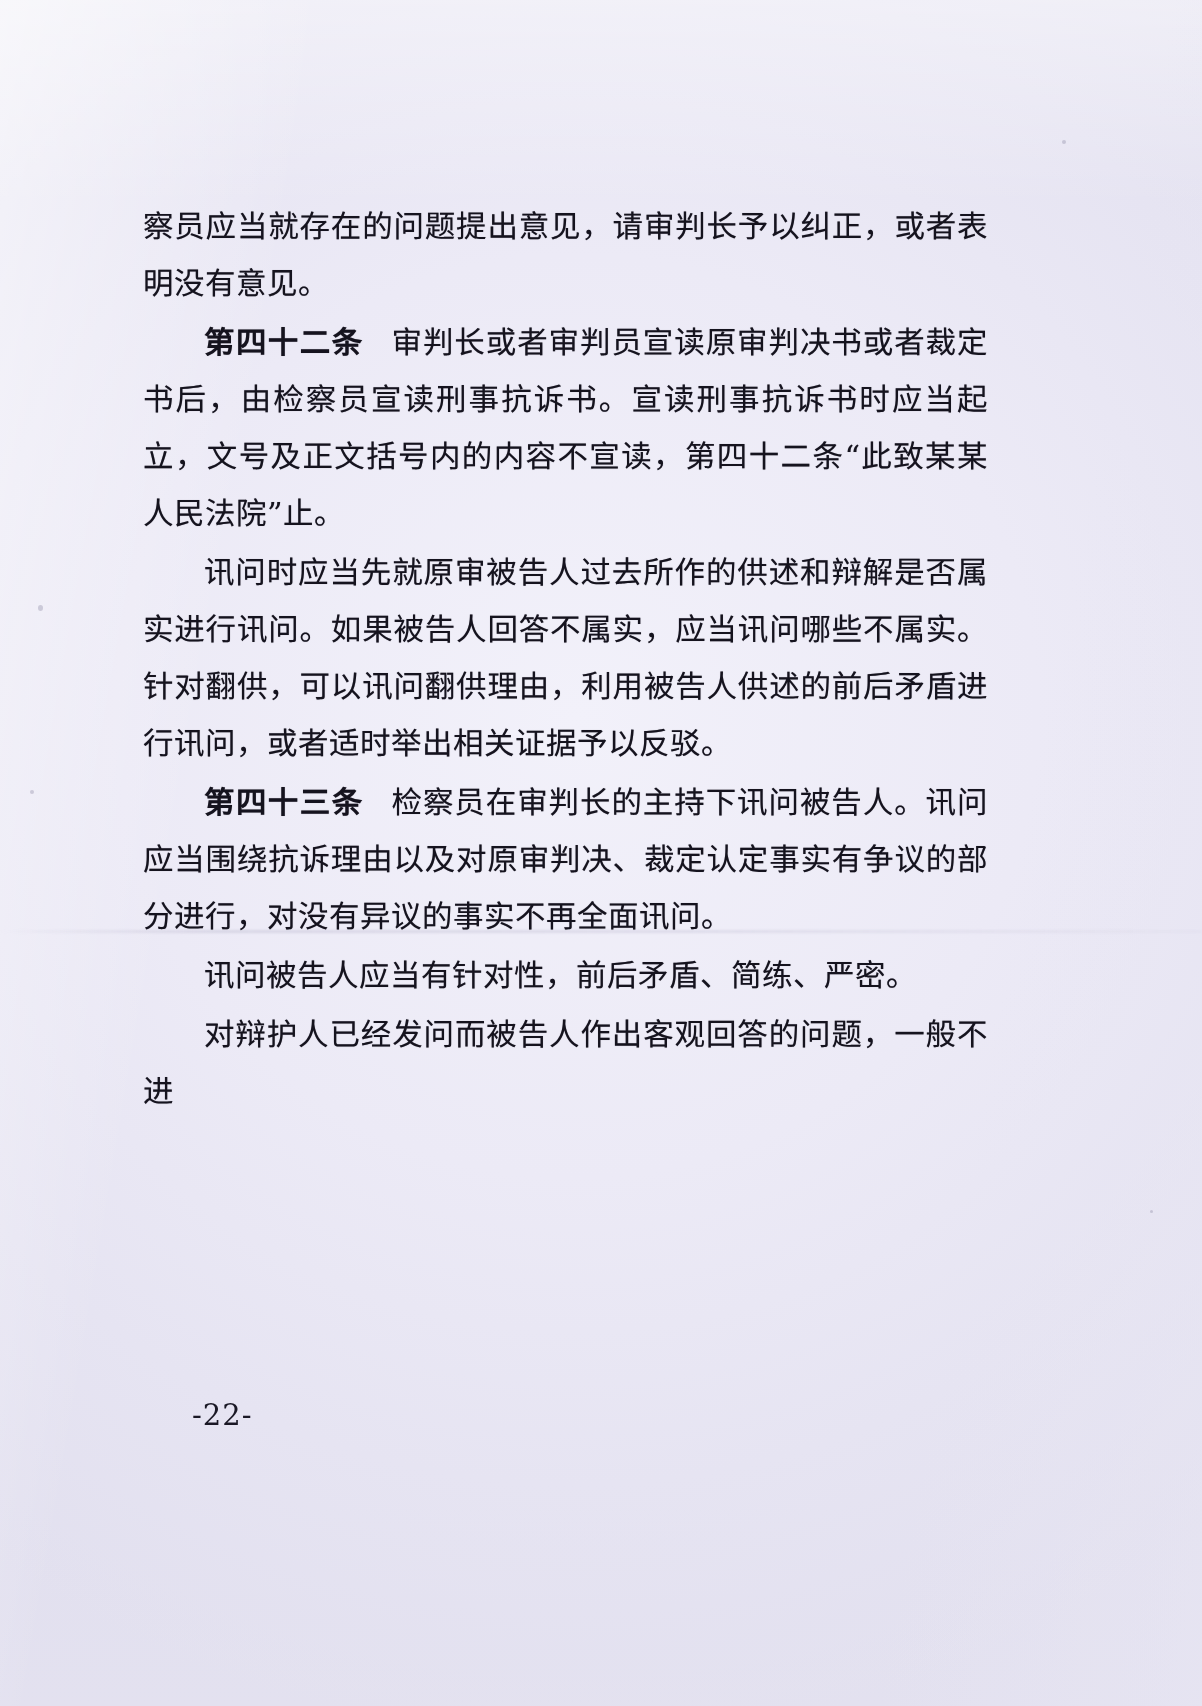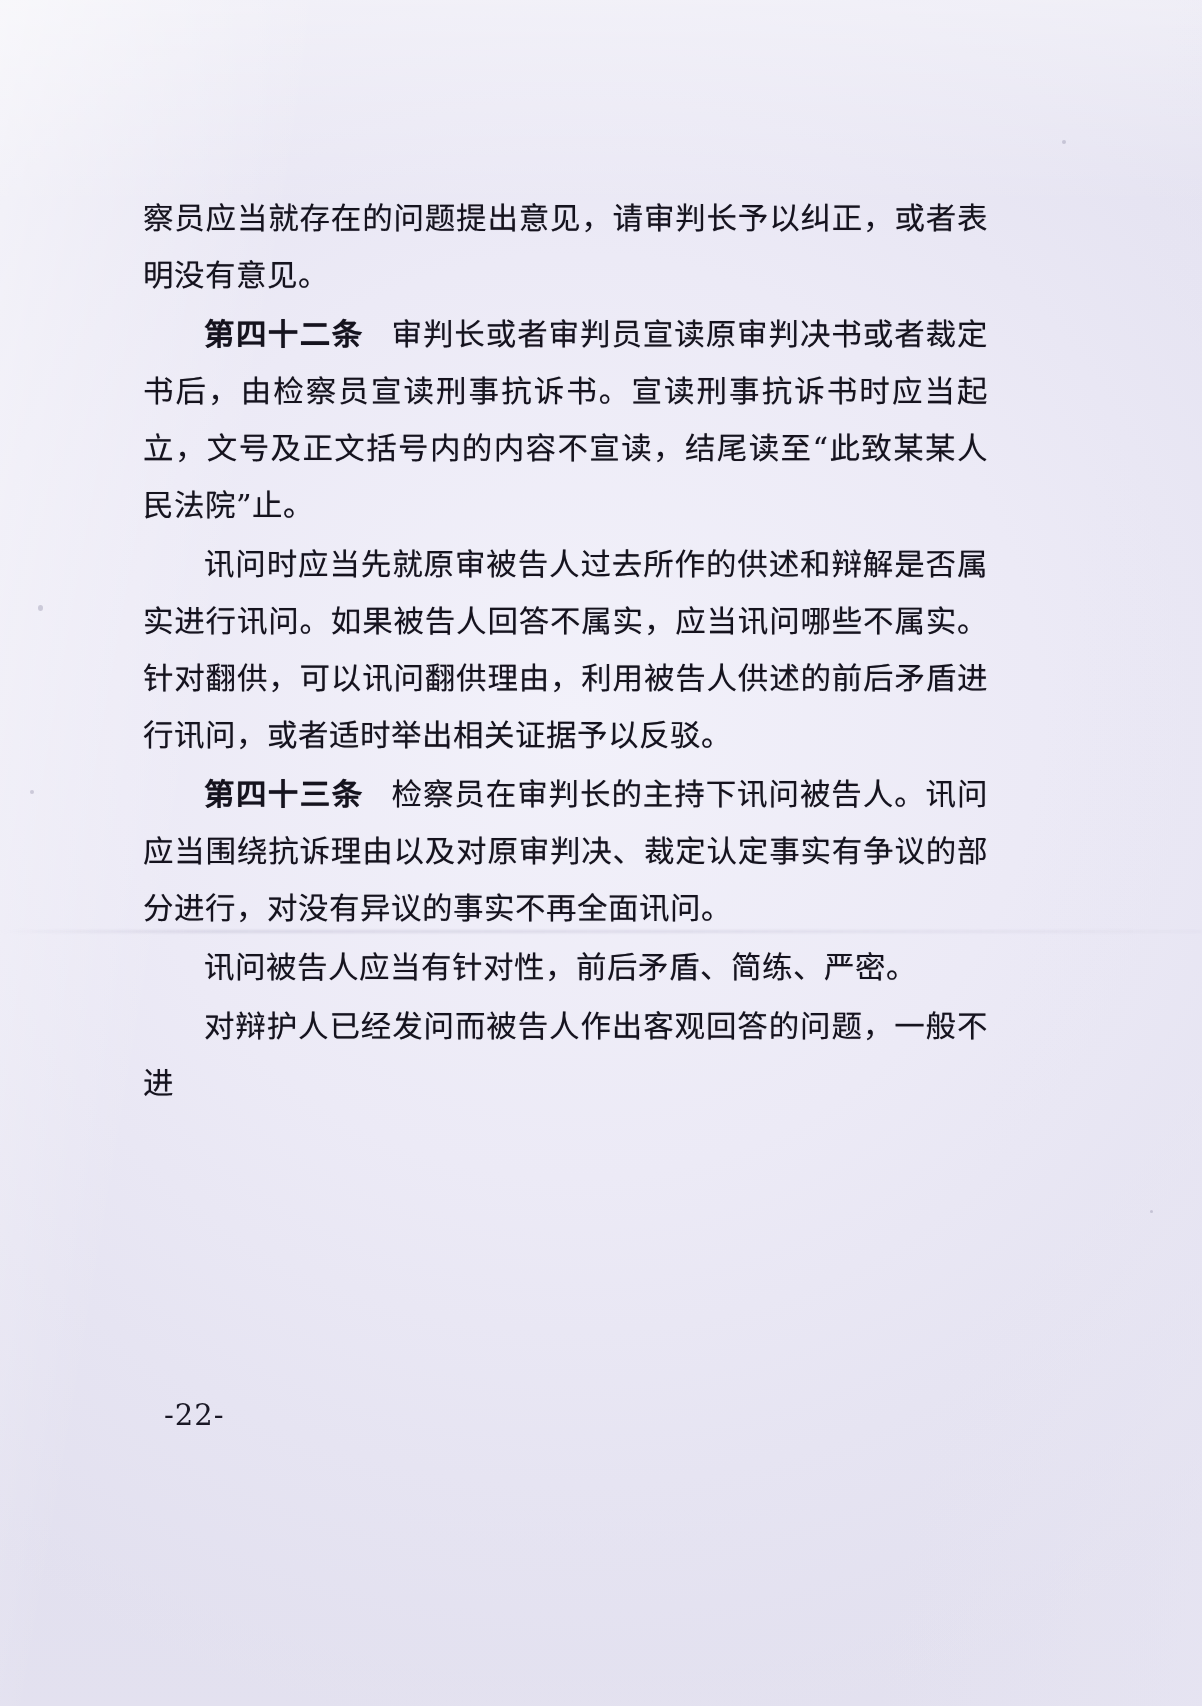--- a/index.html
+++ b/index.html
@@ -49,21 +49,21 @@
     position: absolute;
     background: rgba(120,116,145,0.30);
     border-radius: 50%;
     pointer-events: none;
   }
 
   
   .content {
     position: absolute;
     left: 143px;
-    top: 190px;
+    top: 198px;
     width: 845px;
     color: #15131e;
   }
 
   p.para {
     margin: 0 0 2px 0;
     font-size: 30.5px;
     line-height: 57px;
     letter-spacing: 0.5px;
     text-align: justify;
@@ -81,21 +81,21 @@
     font-weight: bold;
     letter-spacing: 1px;
   }
   .gap {
     display: inline-block;
     width: 0.9em;
   }
 
   .page-number {
     position: absolute;
-    left: 164px;
+    left: 192px;
     top: 1398px;
     font-size: 29px;
     letter-spacing: 1px;
     color: #1a1825;
     font-family: "DejaVu Serif", "Liberation Serif", serif;
   }
 </style>
 </head>
 <body>
 
@@ -104,21 +104,21 @@
   <div class="fold"></div>
   <div class="speck" style="left:1062px; top:140px; width:4px; height:4px;"></div>
   <div class="speck" style="left:38px; top:605px; width:5px; height:6px;"></div>
   <div class="speck" style="left:30px; top:790px; width:4px; height:4px;"></div>
   <div class="speck" style="left:1150px; top:1210px; width:3px; height:3px;"></div>
 
   <div class="content">
 
     <p class="para">察员应当就存在的问题提出意见，请审判长予以纠正，或者表明没有意见。</p>
 
-    <p class="para art"><span class="artno">第四十二条</span><span class="gap"></span><span>审判长或者审判员宣读原审判决书或者裁定书后，由检察员宣读刑事抗诉书。宣读刑事抗诉书时应当起立，文号及正文括号内的内容不宣读，结尾读至“此致某某人民法院”止。</span></p>
+    <p class="para art"><span class="artno">第四十二条</span><span class="gap"></span><span>审判长或者审判员宣读原审判决书或者裁定书后，由检察员宣读刑事抗诉书。宣读刑事抗诉书时应当起立，文号及正文括号内的内容不宣读，第四十二条“此致某某人民法院”止。</span></p>
 
 
     <p class="para indent">讯问时应当先就原审被告人过去所作的供述和辩解是否属实进行讯问。如果被告人回答不属实，应当讯问哪些不属实。针对翻供，可以讯问翻供理由，利用被告人供述的前后矛盾进行讯问，或者适时举出相关证据予以反驳。</p>
 
     <p class="para art"><span class="artno">第四十三条</span><span class="gap"></span><span>检察员在审判长的主持下讯问被告人。讯问应当围绕抗诉理由以及对原审判决、裁定认定事实有争议的部分进行，对没有异议的事实不再全面讯问。</span></p>
 
 
     <p class="para indent">讯问被告人应当有针对性，前后矛盾、简练、严密。</p>
 
     <p class="para indent">对辩护人已经发问而被告人作出客观回答的问题，一般不进</p>

